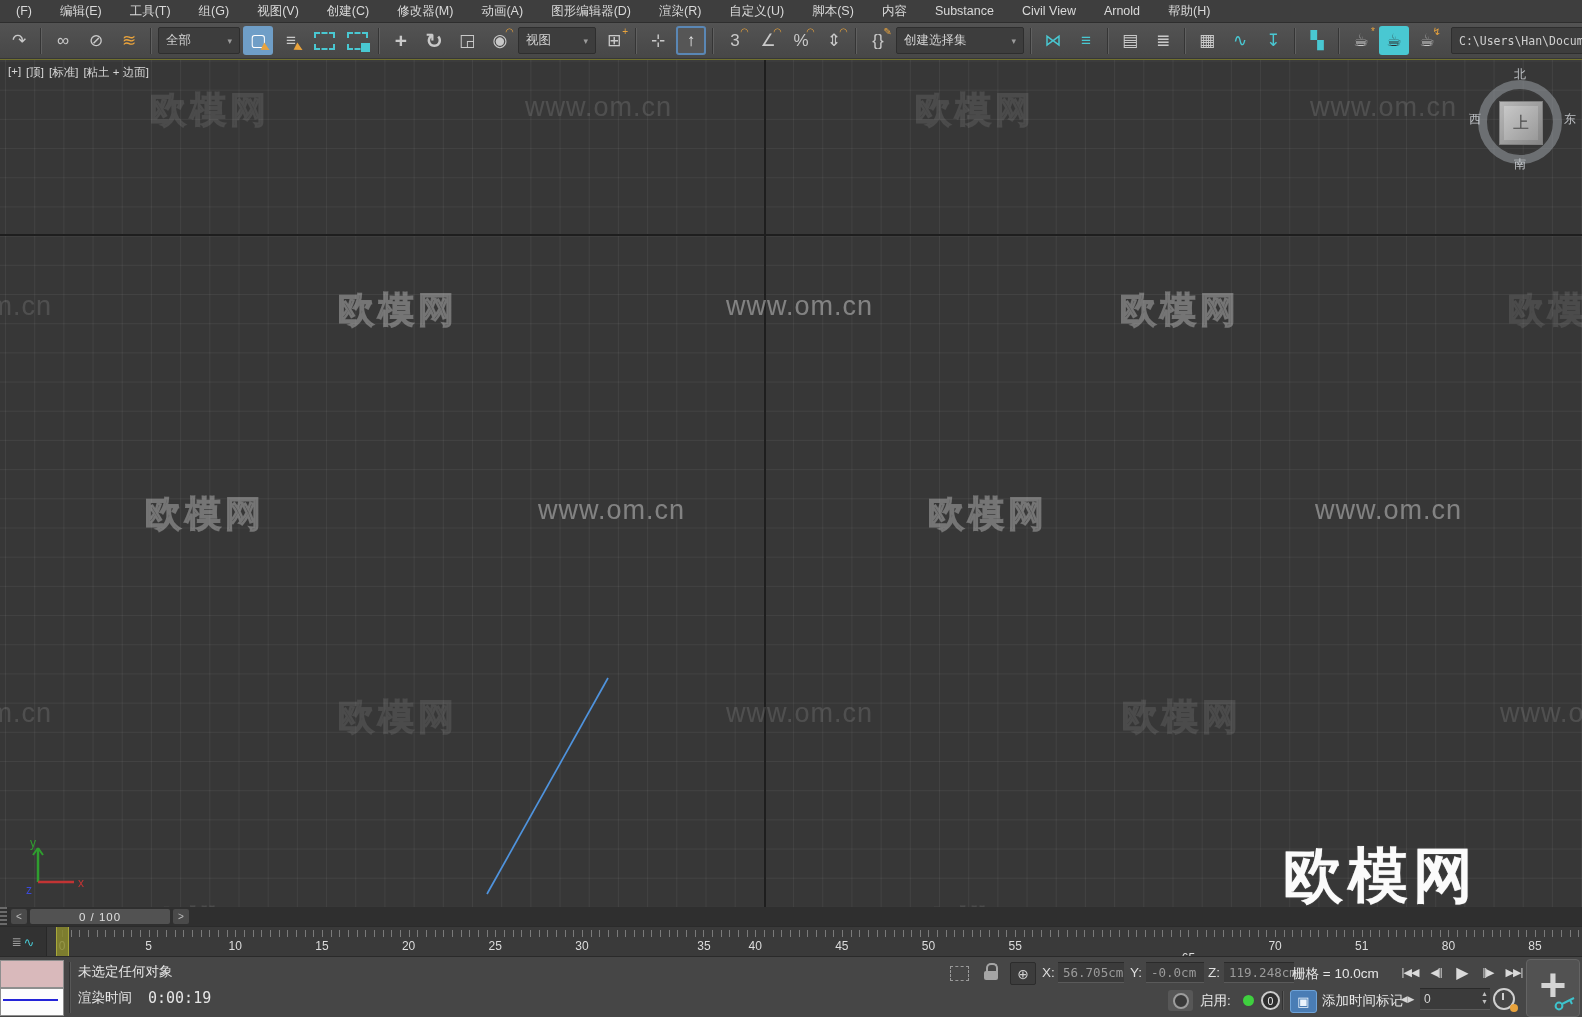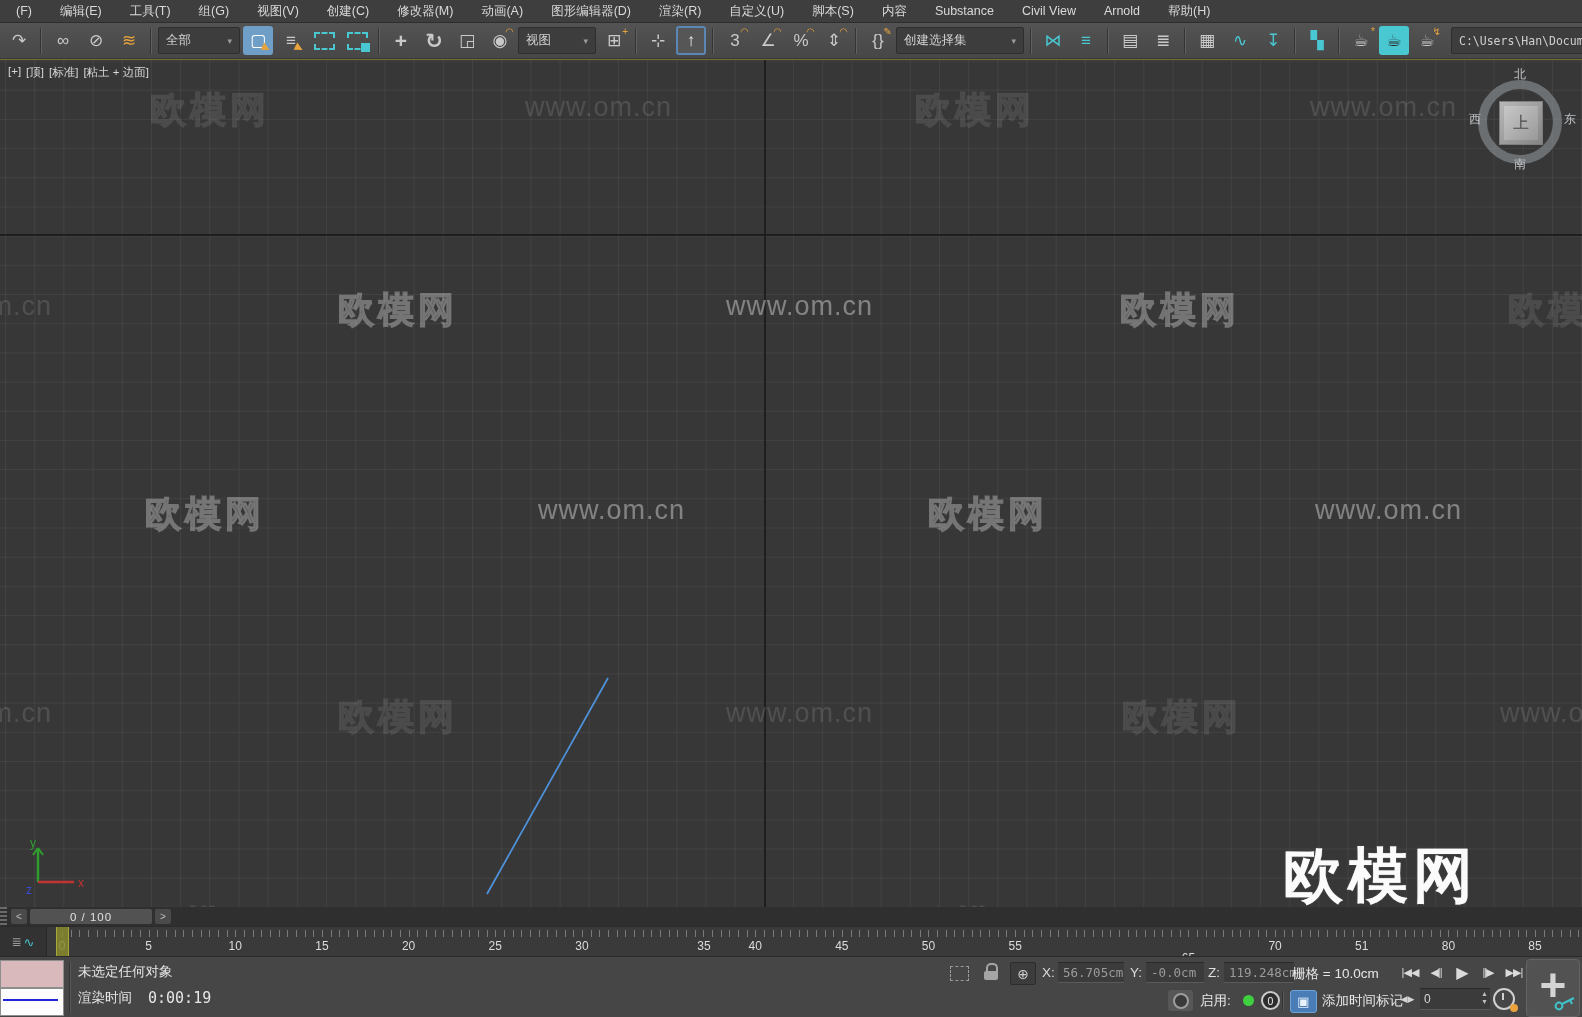--- a/index.html
+++ b/index.html
@@ -69,21 +69,21 @@
   #logo{position:absolute;left:1283px;top:836px;font-size:60px;font-weight:700;letter-spacing:5px;
         color:#fbfbfb;z-index:41;pointer-events:none;text-shadow:0 0 1px rgba(255,255,255,0.6);}
 
   
   #trackbar{position:absolute;left:0;top:907px;right:0;height:19px;background:#2f2f2f;display:flex;
             align-items:center;z-index:45;}
   .grip{width:7px;height:100%;background:repeating-linear-gradient(180deg,#6a6a6a 0 2px,transparent 2px 4px);
         margin-right:3px;flex:0 0 auto;}
   .tb-btn{width:16px;height:15px;background:#4a4a4a;border-radius:2px;color:#bdbdbd;font-size:10px;
           display:flex;align-items:center;justify-content:center;margin:0 1px;flex:0 0 auto;}
-  #tb-slider{width:122px;height:15px;background:#525252;border-radius:2px;color:#e0e0e0;font-size:11.5px;
+  #tb-slider{width:140px;height:15px;background:#525252;border-radius:2px;color:#e0e0e0;font-size:11.5px;
              display:flex;align-items:center;justify-content:center;margin:16px 2px;letter-spacing:1px;}
 
   
   #ruler{position:absolute;left:0;top:926px;right:0;height:30px;background:#3a3a3a;
          border-top:1px solid #2b2b2b;z-index:44;}
   #ruler-left{position:absolute;left:0;top:0;width:46px;height:30px;background:#323232;
               border-right:1px solid #282828;display:flex;align-items:center;justify-content:center;gap:2px;}
   #ruler-left .bars{color:#9a9a9a;font-size:12px;} #ruler-left .wave{color:#49c8d2;font-size:13px;}
   #tickstrip{position:absolute;left:62px;right:0;top:3px;height:7px;
      background:repeating-linear-gradient(90deg,#7a7a7a 0 1px,transparent 1px 8.665px);}

